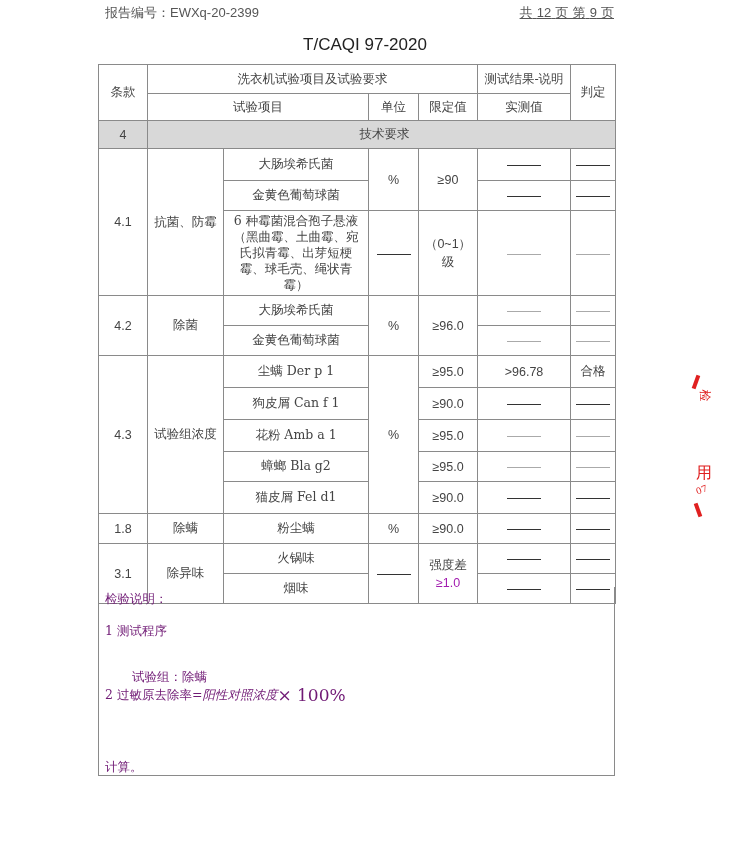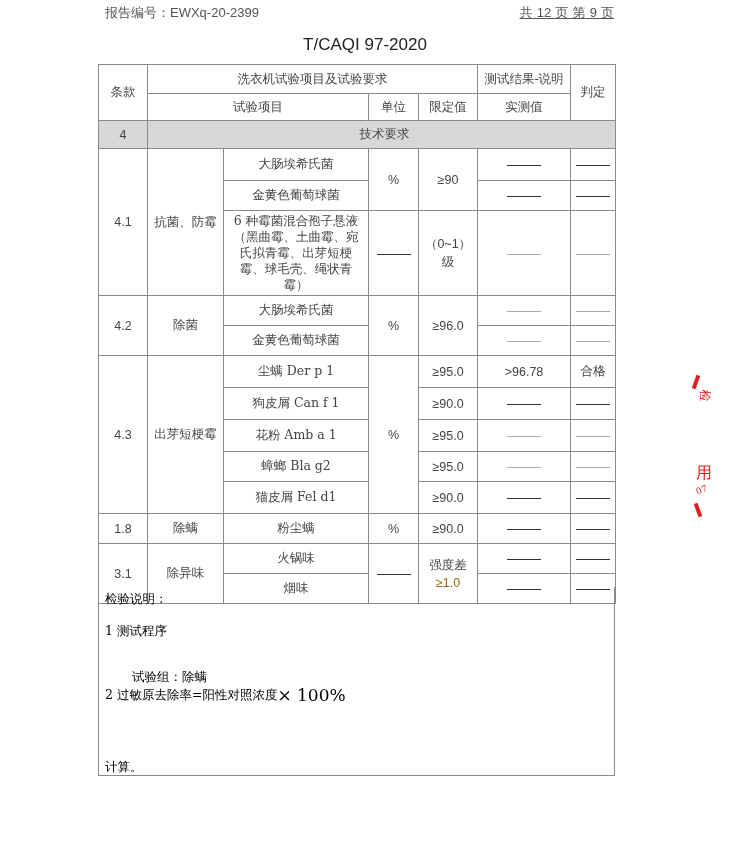--- a/index.html
+++ b/index.html
@@ -3,30 +3,30 @@
 <meta charset="utf-8">
 <style>
   html, body { margin:0; padding:0; background:#ffffff; }
   body { width:730px; height:853px; position:relative; font-family:"DejaVu Serif", serif; color:#333; overflow:hidden; }
   .hdr-left { position:absolute; left:105px; top:4px; font-size:13px; color:#555; }
   .hdr-right { position:absolute; right:116px; top:4px; font-size:13px; color:#555;text-decoration:underline; }
   .hdr-left .num, .hdr-right .n { font-family:"Liberation Sans", sans-serif; }
   .std-title { position:absolute; left:0; width:730px; top:35px; text-align:center; font-family:"Liberation Sans", sans-serif; font-size:17px; color:#222; }
   table.main { position:absolute; left:98px; top:64px; border-collapse:collapse; width:517px; table-layout:fixed; }
   table.main td { border:1px solid #8a8a8a; text-align:center; vertical-align:middle; font-size:12.5px; padding:0; color:#444; }
-  .sans { font-family:"Liberation Sans", sans-serif; color:#a16207; }
+  .sans { font-family:"Liberation Sans", sans-serif; color:#a21caf; }
   .gray td { background:#d8d8d8; }
   .dash { display:inline-block; width:34px; height:0; border-top:1.6px solid #333; vertical-align:middle; }
   .dash.light { border-top:1px solid #aaa; }
   .left { text-align:center; padding-left:6px !important; }
-  .notes { position:absolute; left:98px; top:587px; width:515px; height:188px; border:1px solid #8a8a8a; border-top:none; font-size:12.5px; color:#000000; }
+  .notes { position:absolute; left:98px; top:587px; width:515px; height:188px; border:1px solid #8a8a8a; border-top:none; font-size:12.5px; color:#701a75; }
   .notes div { position:absolute; }
   .frac { display:inline-block; vertical-align:middle; text-align:center; }
   .frac .top { border-bottom:1px solid #444; padding:0 2px; display:block; }
-  .frac .bot { display:block; }
+  .frac .bot { display:block;font-style:italic; }
   .stamp { position:absolute; left:690px; top:375px; width:30px; height:150px; color:#e02020; font-size:16px; }
   .stamp .bar { position:absolute; width:4px; height:14px; background:#e02020; }
 </style>
 </head>
 <body>
 
 <div class="hdr-left">
   <span>报告编号：</span><span class="num">EWXq-20-2399</span>
 </div>
 <div class="hdr-right">
@@ -98,21 +98,21 @@
     <td><span class="dash light"></span></td>
   </tr>
   <tr style="height:30px">
     <td>金黄色葡萄球菌</td>
     <td><span class="dash light"></span></td>
     <td><span class="dash light"></span></td>
   </tr>
 
   <tr style="height:32px">
     <td rowspan="5" class="sans">4.3</td>
-    <td rowspan="5">出芽短梗霉</td>
+    <td rowspan="5">试验组浓度</td>
     <td>尘螨 Der p 1</td>
     <td rowspan="5" class="sans">%</td>
     <td class="sans">≥95.0</td>
     <td class="sans">&gt;96.78</td>
     <td>合格</td>
   </tr>
   <tr style="height:32px">
     <td>狗皮屑 Can f 1</td>
     <td class="sans">≥90.0</td>
     <td><span class="dash"></span></td>

